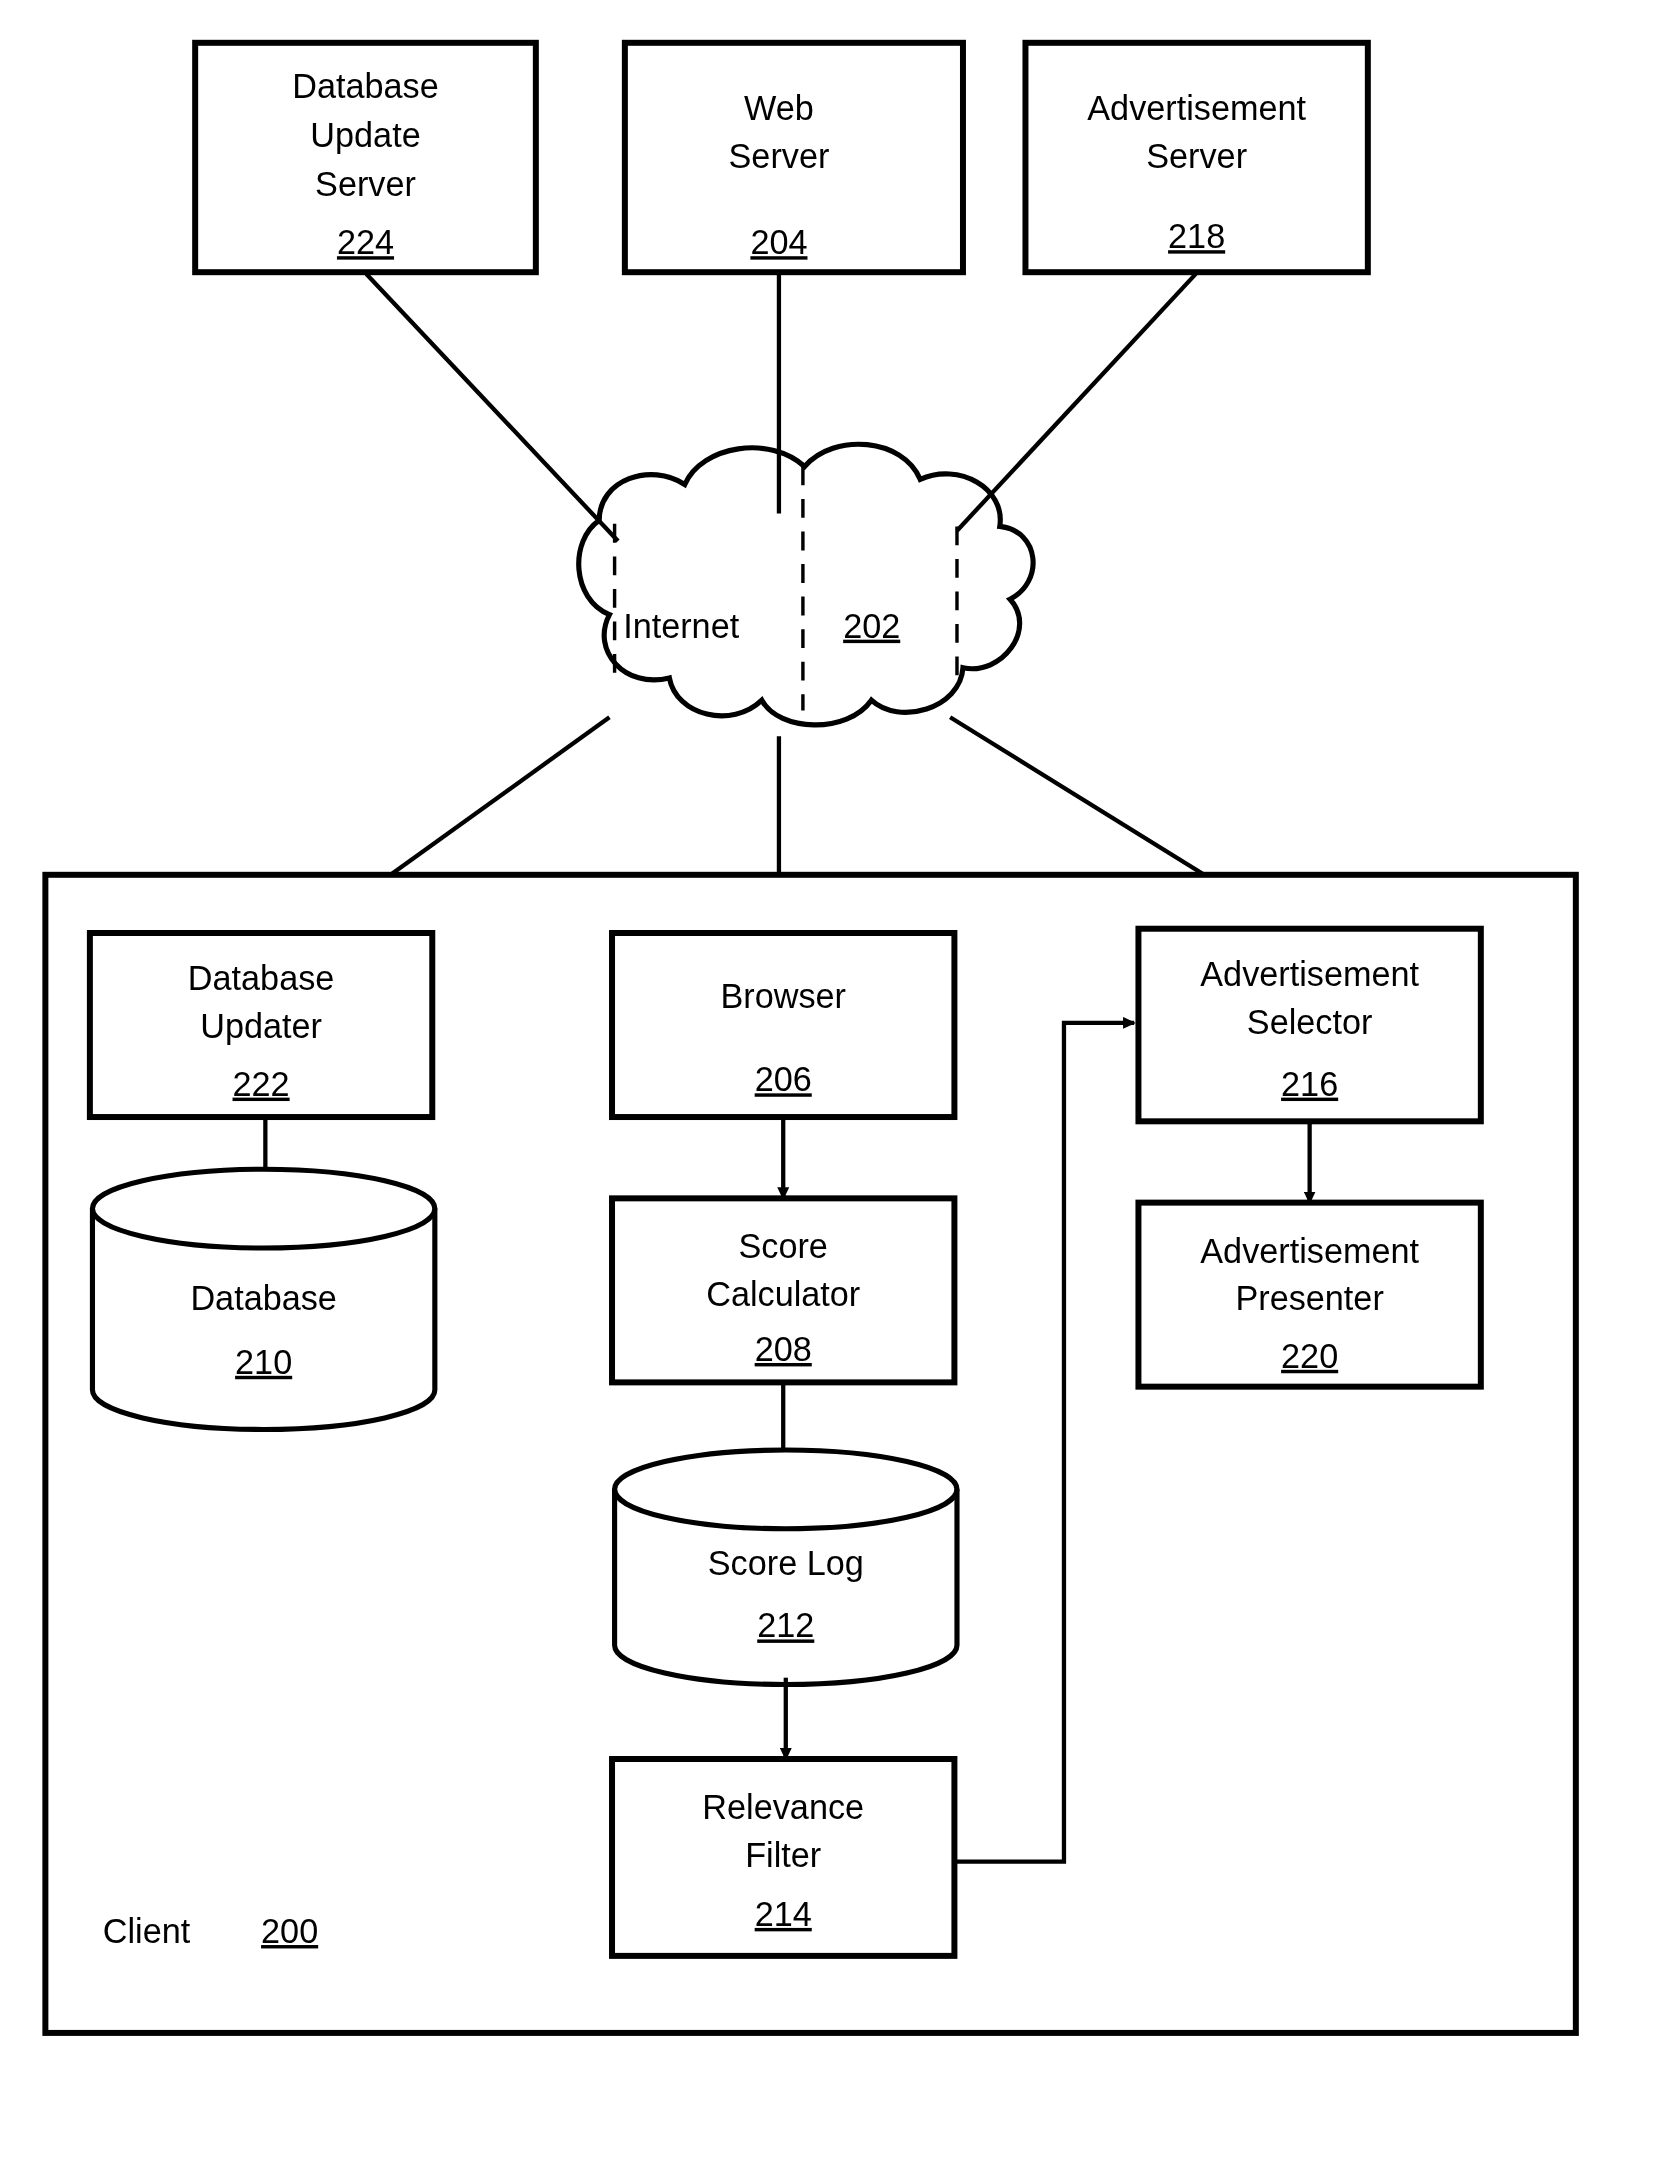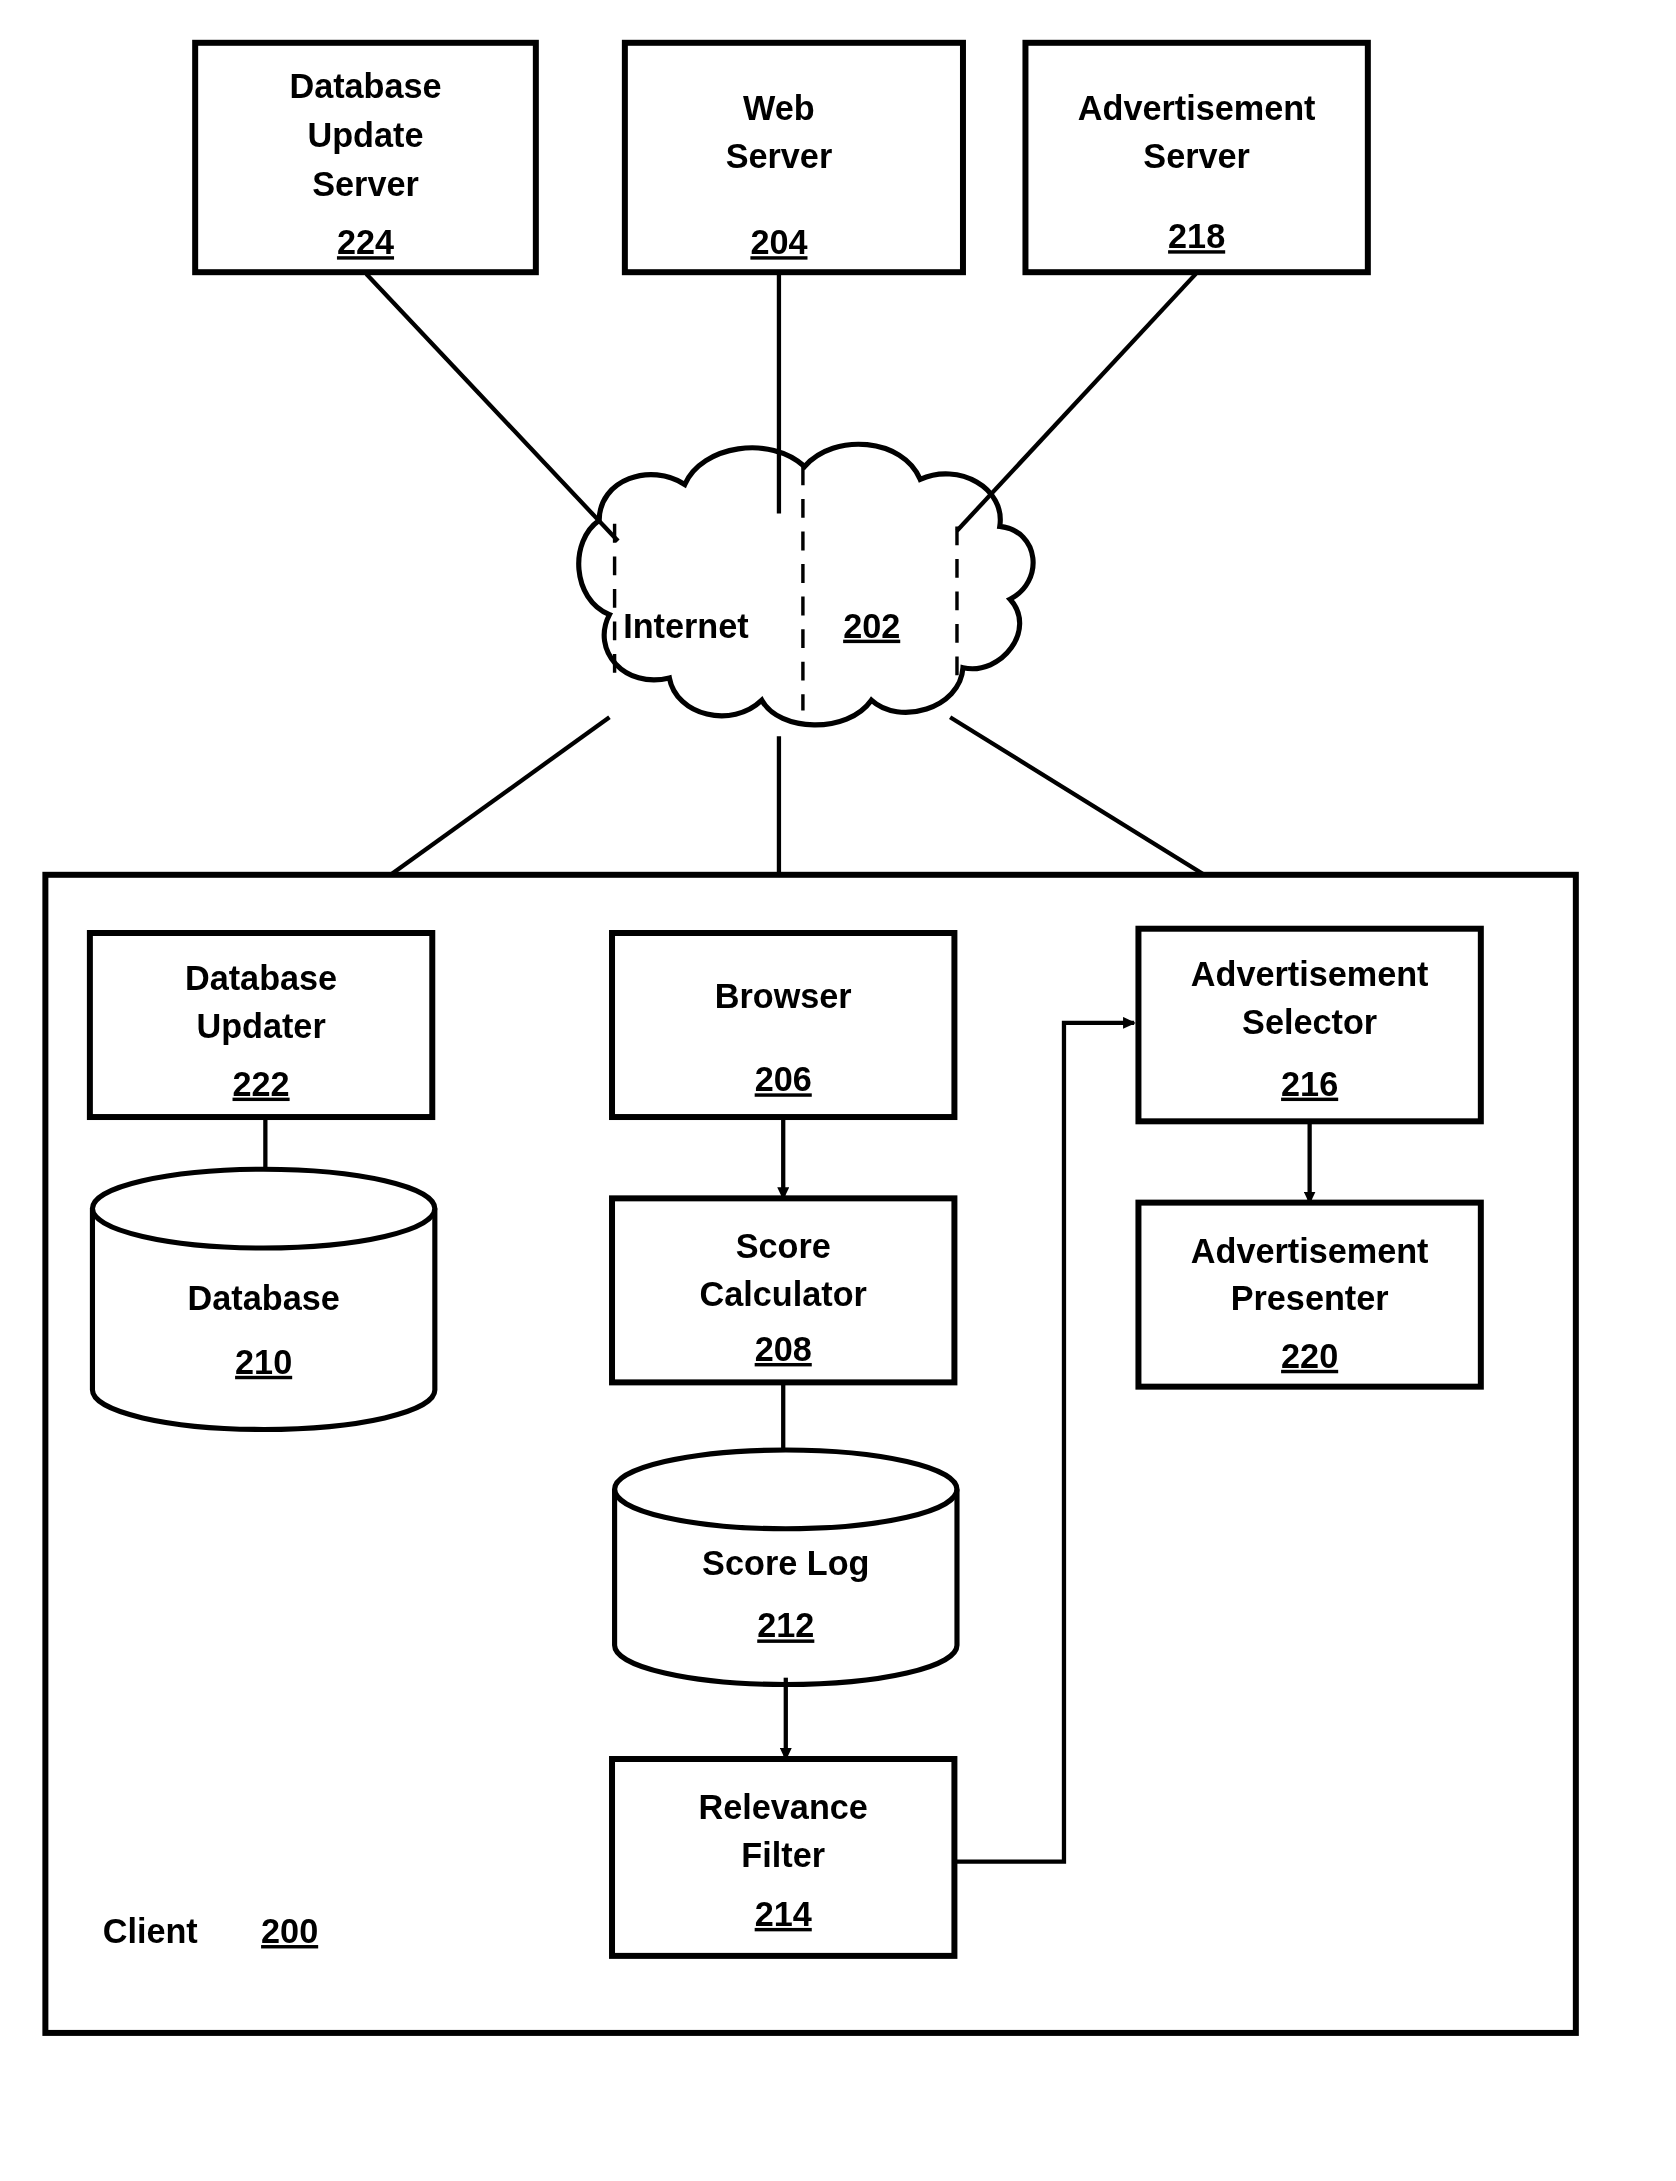--- a/index.html
+++ b/index.html
@@ -1,17 +1,17 @@
 <!DOCTYPE html>
 <html style="font-size:13.7px"><head>
 <meta charset="utf-8">
 <style>
   html,body{margin:0;padding:0;background:#ffffff;}
   body{width:1676px;height:2181px;font-family:"Liberation Sans",sans-serif;}
-  #figure{position:relative;width:1540px;height:2181px;background:#fff;font-weight:bold;}
+  #figure{position:relative;width:1540px;height:2181px;background:#fff;}
   svg{display:block;}
   .nd-txt{font-family:"Liberation Sans",sans-serif;fill:#000;font-size:40px;text-anchor:middle;}
   .nd-num{font-family:"Liberation Sans",sans-serif;fill:#000;font-size:40px;text-anchor:middle;text-decoration:underline;}
   .cl-txt{font-family:"Liberation Sans",sans-serif;fill:#000;font-size:40px;}
   .cl-num{font-family:"Liberation Sans",sans-serif;fill:#000;font-size:40px;text-decoration:underline;}
   .bx{fill:#ffffff;stroke:#000000;stroke-width:7;}
   .bx-thin{fill:none;stroke:#000000;stroke-width:6;}
   .ln{stroke:#000000;stroke-width:5;fill:none;}
   .ln-dash{stroke:#000000;stroke-width:4;fill:none;stroke-dasharray:22 16;}
   .cyl{fill:#ffffff;stroke:#000000;stroke-width:6;}

